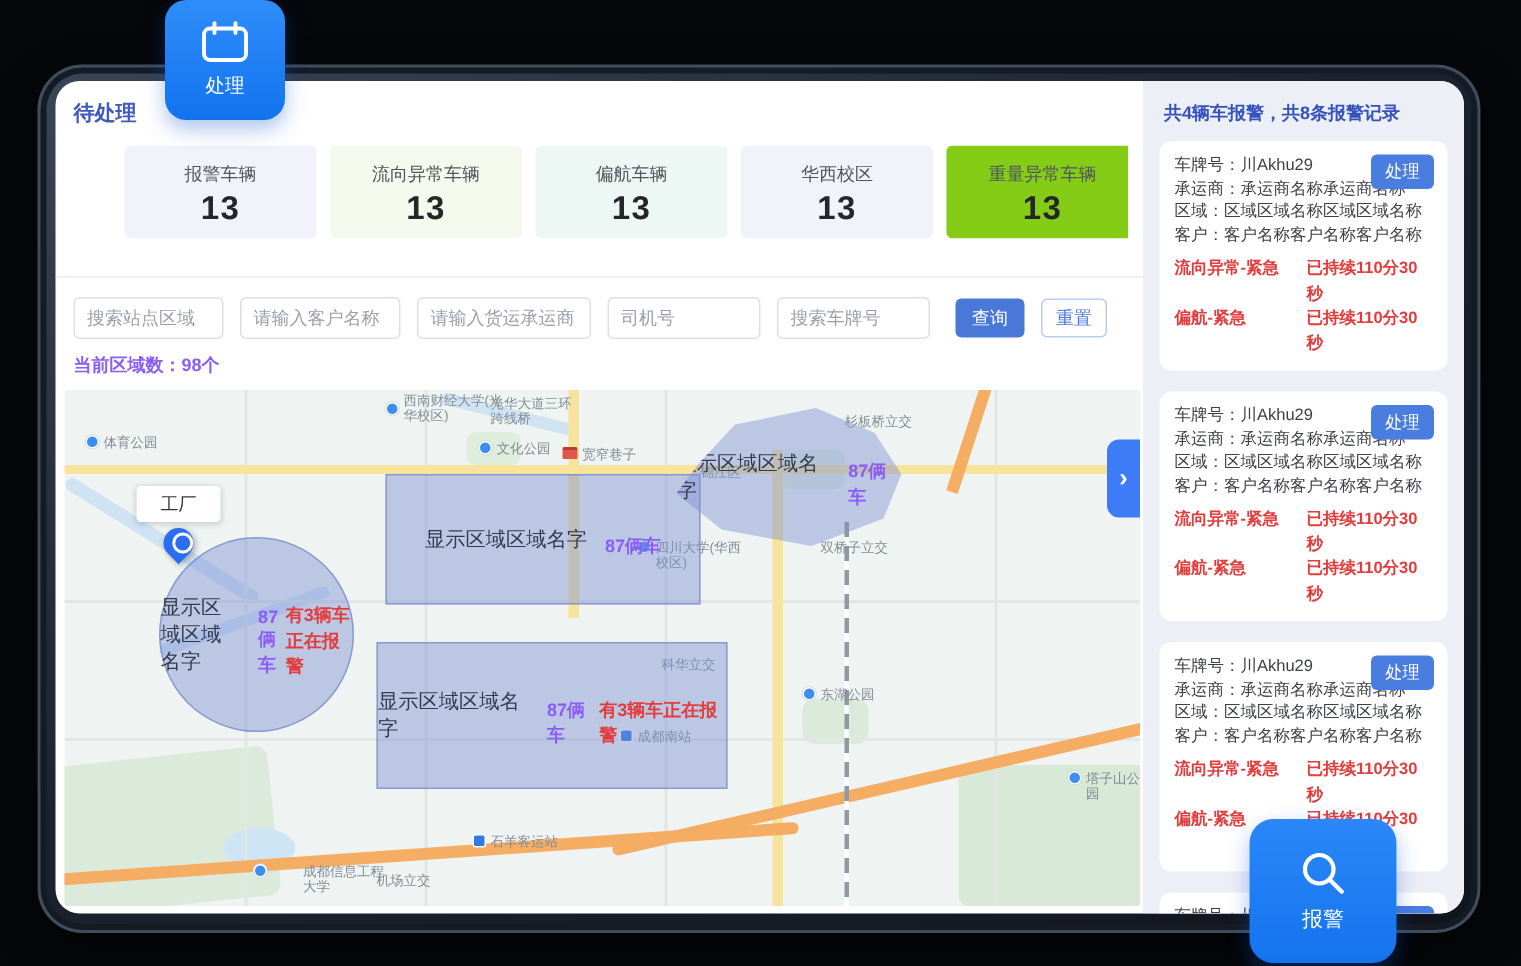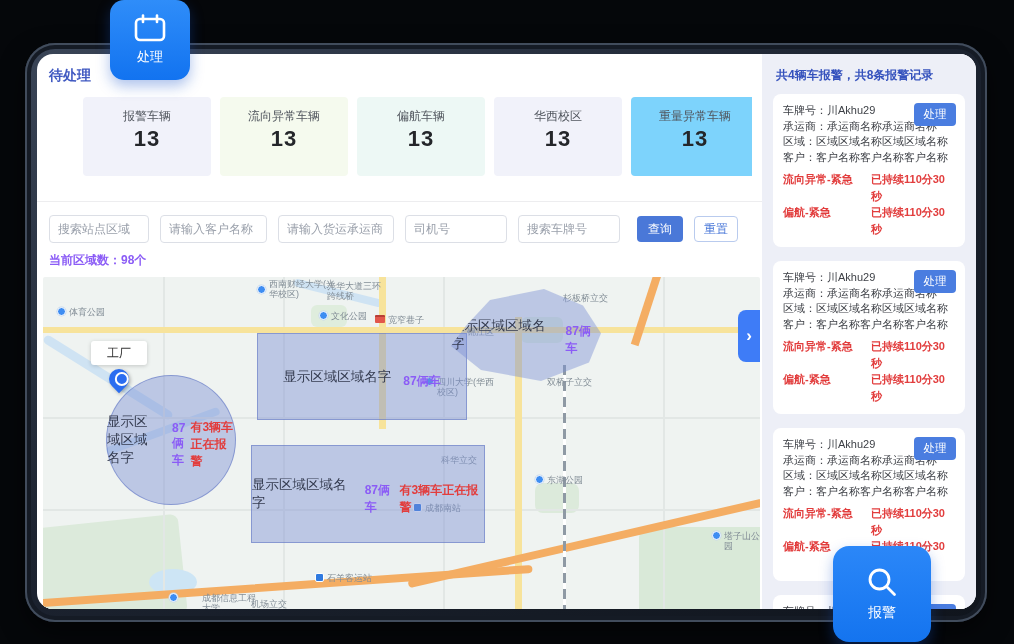--- a/index.html
+++ b/index.html
@@ -17,21 +17,21 @@
     box-shadow:inset 0 0 0 2px #414c5c, inset 0 0 0 6px #151b25, 0 10px 24px rgba(0,0,0,.55);
   }
   .window {
     position:absolute; left:37px; top:54px; width:939px; height:555px;
     border-radius:16px; background:#ffffff; overflow:hidden; display:flex;
   }
 
   
   .main { flex:1; min-width:0; position:relative; }
   .page-title { margin:13px 0 0 12px; font-size:14px; font-weight:bold; color:#4059c1; }
-  .stats-row { margin:12px 10px 0 10px; display:flex; gap:9px; height:79px; overflow:hidden;padding-left:36px; }
+  .stats-row { margin:12px 10px 0 10px; display:flex; gap:9px; height:62px; overflow:hidden;padding-left:36px; }
   .stat-card { flex:0 0 128px; border-radius:4px; text-align:center; padding-top:11px; }
   .stat-label { font-size:12px; color:#51565e; }
   .stat-value { font-size:22px; font-weight:bold; color:#24262a; margin-top:1px; letter-spacing:1px; }
   .divider { margin-top:25px; border-top:1px solid #ededef; }
 
   .filter-row { margin:13px 10px 0 12px; display:flex; gap:11px; align-items:center; }
   .filter-input {
     height:28px; border:1px solid #dcdfe6; border-radius:4px; padding:0 8px;
     font-size:12px; color:#333; outline:none; font-family:inherit; background:#fff;
   }
@@ -150,21 +150,21 @@
   <div class="stat-card" style="background: rgb(237, 248, 245);">
     <div class="stat-label">偏航车辆</div>
     <div class="stat-value">13</div>
   </div>
 
   <div class="stat-card" style="background: rgb(241, 242, 250);">
     <div class="stat-label">华西校区</div>
     <div class="stat-value">13</div>
   </div>
 
-  <div class="stat-card" style="background: #7dd3fc;">
+  <div class="stat-card" style="background: #84cc16;">
     <div class="stat-label">重量异常车辆</div>
     <div class="stat-value">13</div>
   </div>
 
   <div class="stat-card" style="background: rgb(241, 242, 250);">
     <div class="stat-label"></div>
     <div class="stat-value"></div>
   </div>
 </div>
 

